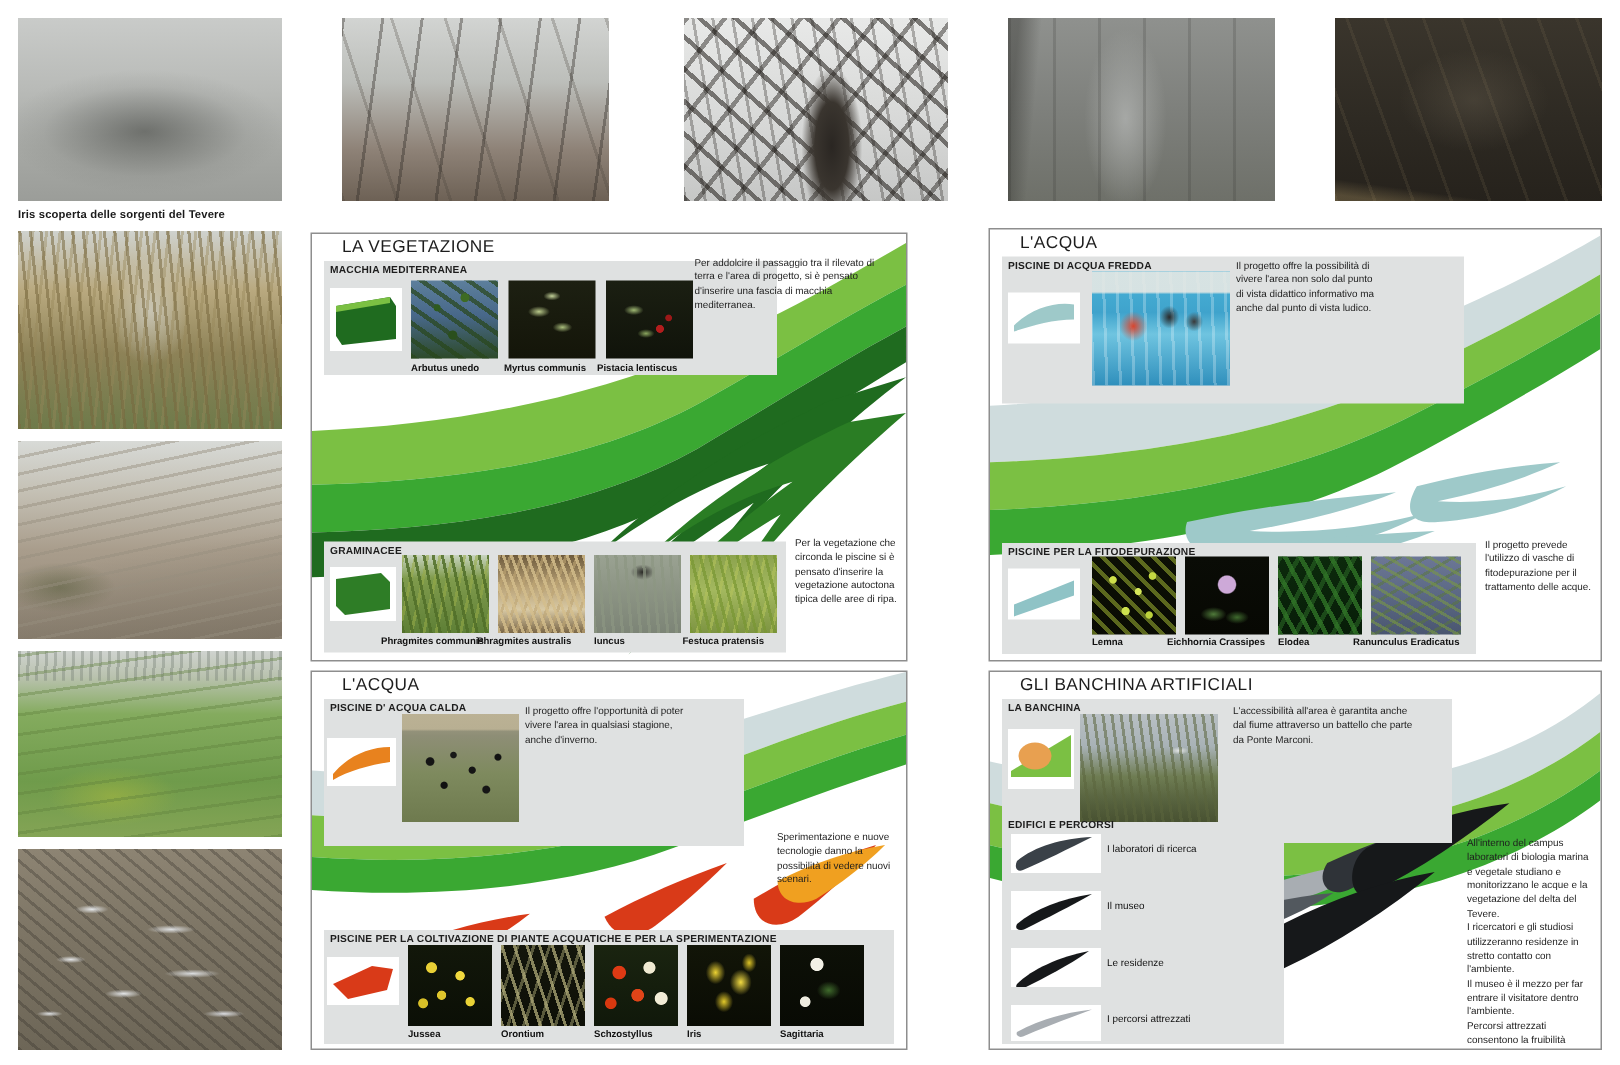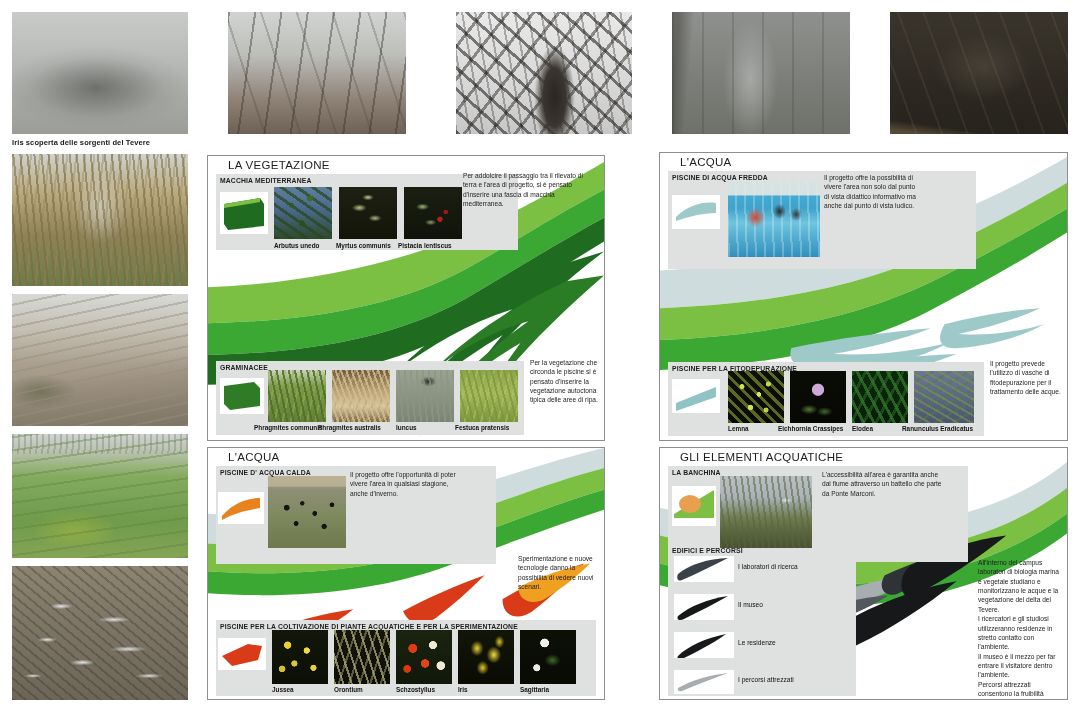--- a/index.html
+++ b/index.html
@@ -518,21 +518,21 @@
       <path d="M272,40 L258,78" stroke="#c07a3a" stroke-width="1.2" fill="none"></path>
 
       <path d="M188,142 C214,134 240,128 266,126 C246,138 224,148 202,154 C192,157 184,150 188,142 Z" fill="#a8adb2"></path>
       <path d="M150,166 C176,156 204,150 230,148 C208,162 184,172 160,178 C148,181 144,174 150,166 Z" fill="#52585e"></path>
       <path d="M138,190 C166,180 194,174 222,172 C198,186 172,196 146,202 C134,205 130,198 138,190 Z" fill="#a8adb2"></path>
       <path d="M226,128 C256,114 286,104 316,98 C292,118 266,134 240,146 C226,152 218,140 226,128 Z" fill="#2f3338"></path>
       <path d="M252,118 C284,102 316,92 348,88 C318,112 288,132 256,148 C240,156 238,128 252,118 Z" fill="#16181a"></path>
       <path d="M198,168 C230,152 264,140 298,134 C266,160 232,182 198,198 C182,206 180,178 198,168 Z" fill="#16181a"></path>
     </svg>
 
-    <div class="panel-title">GLI ELEMENTI ACQUATICHE</div>
+    <div class="panel-title">GLI BANCHINA ARTIFICIALI</div>
 
     <div class="graybox" style="left:8px; top:18px; width:300px; height:96px;"></div>
     <div class="sub-title" style="left:12px; top:21px;">LA BANCHINA</div>
 
     <div class="swatch" style="left:12px; top:38px; width:44px; height:40px;">
       <svg viewBox="0 0 44 40" style="position:absolute;inset:0;width:100%;height:100%;">
         <path d="M2,28 L42,4 L42,32 L2,32 Z" fill="#7bc043"></path>
         <ellipse cx="18" cy="18" rx="11" ry="9" fill="#e8a050"></ellipse>
       </svg>
     </div>

